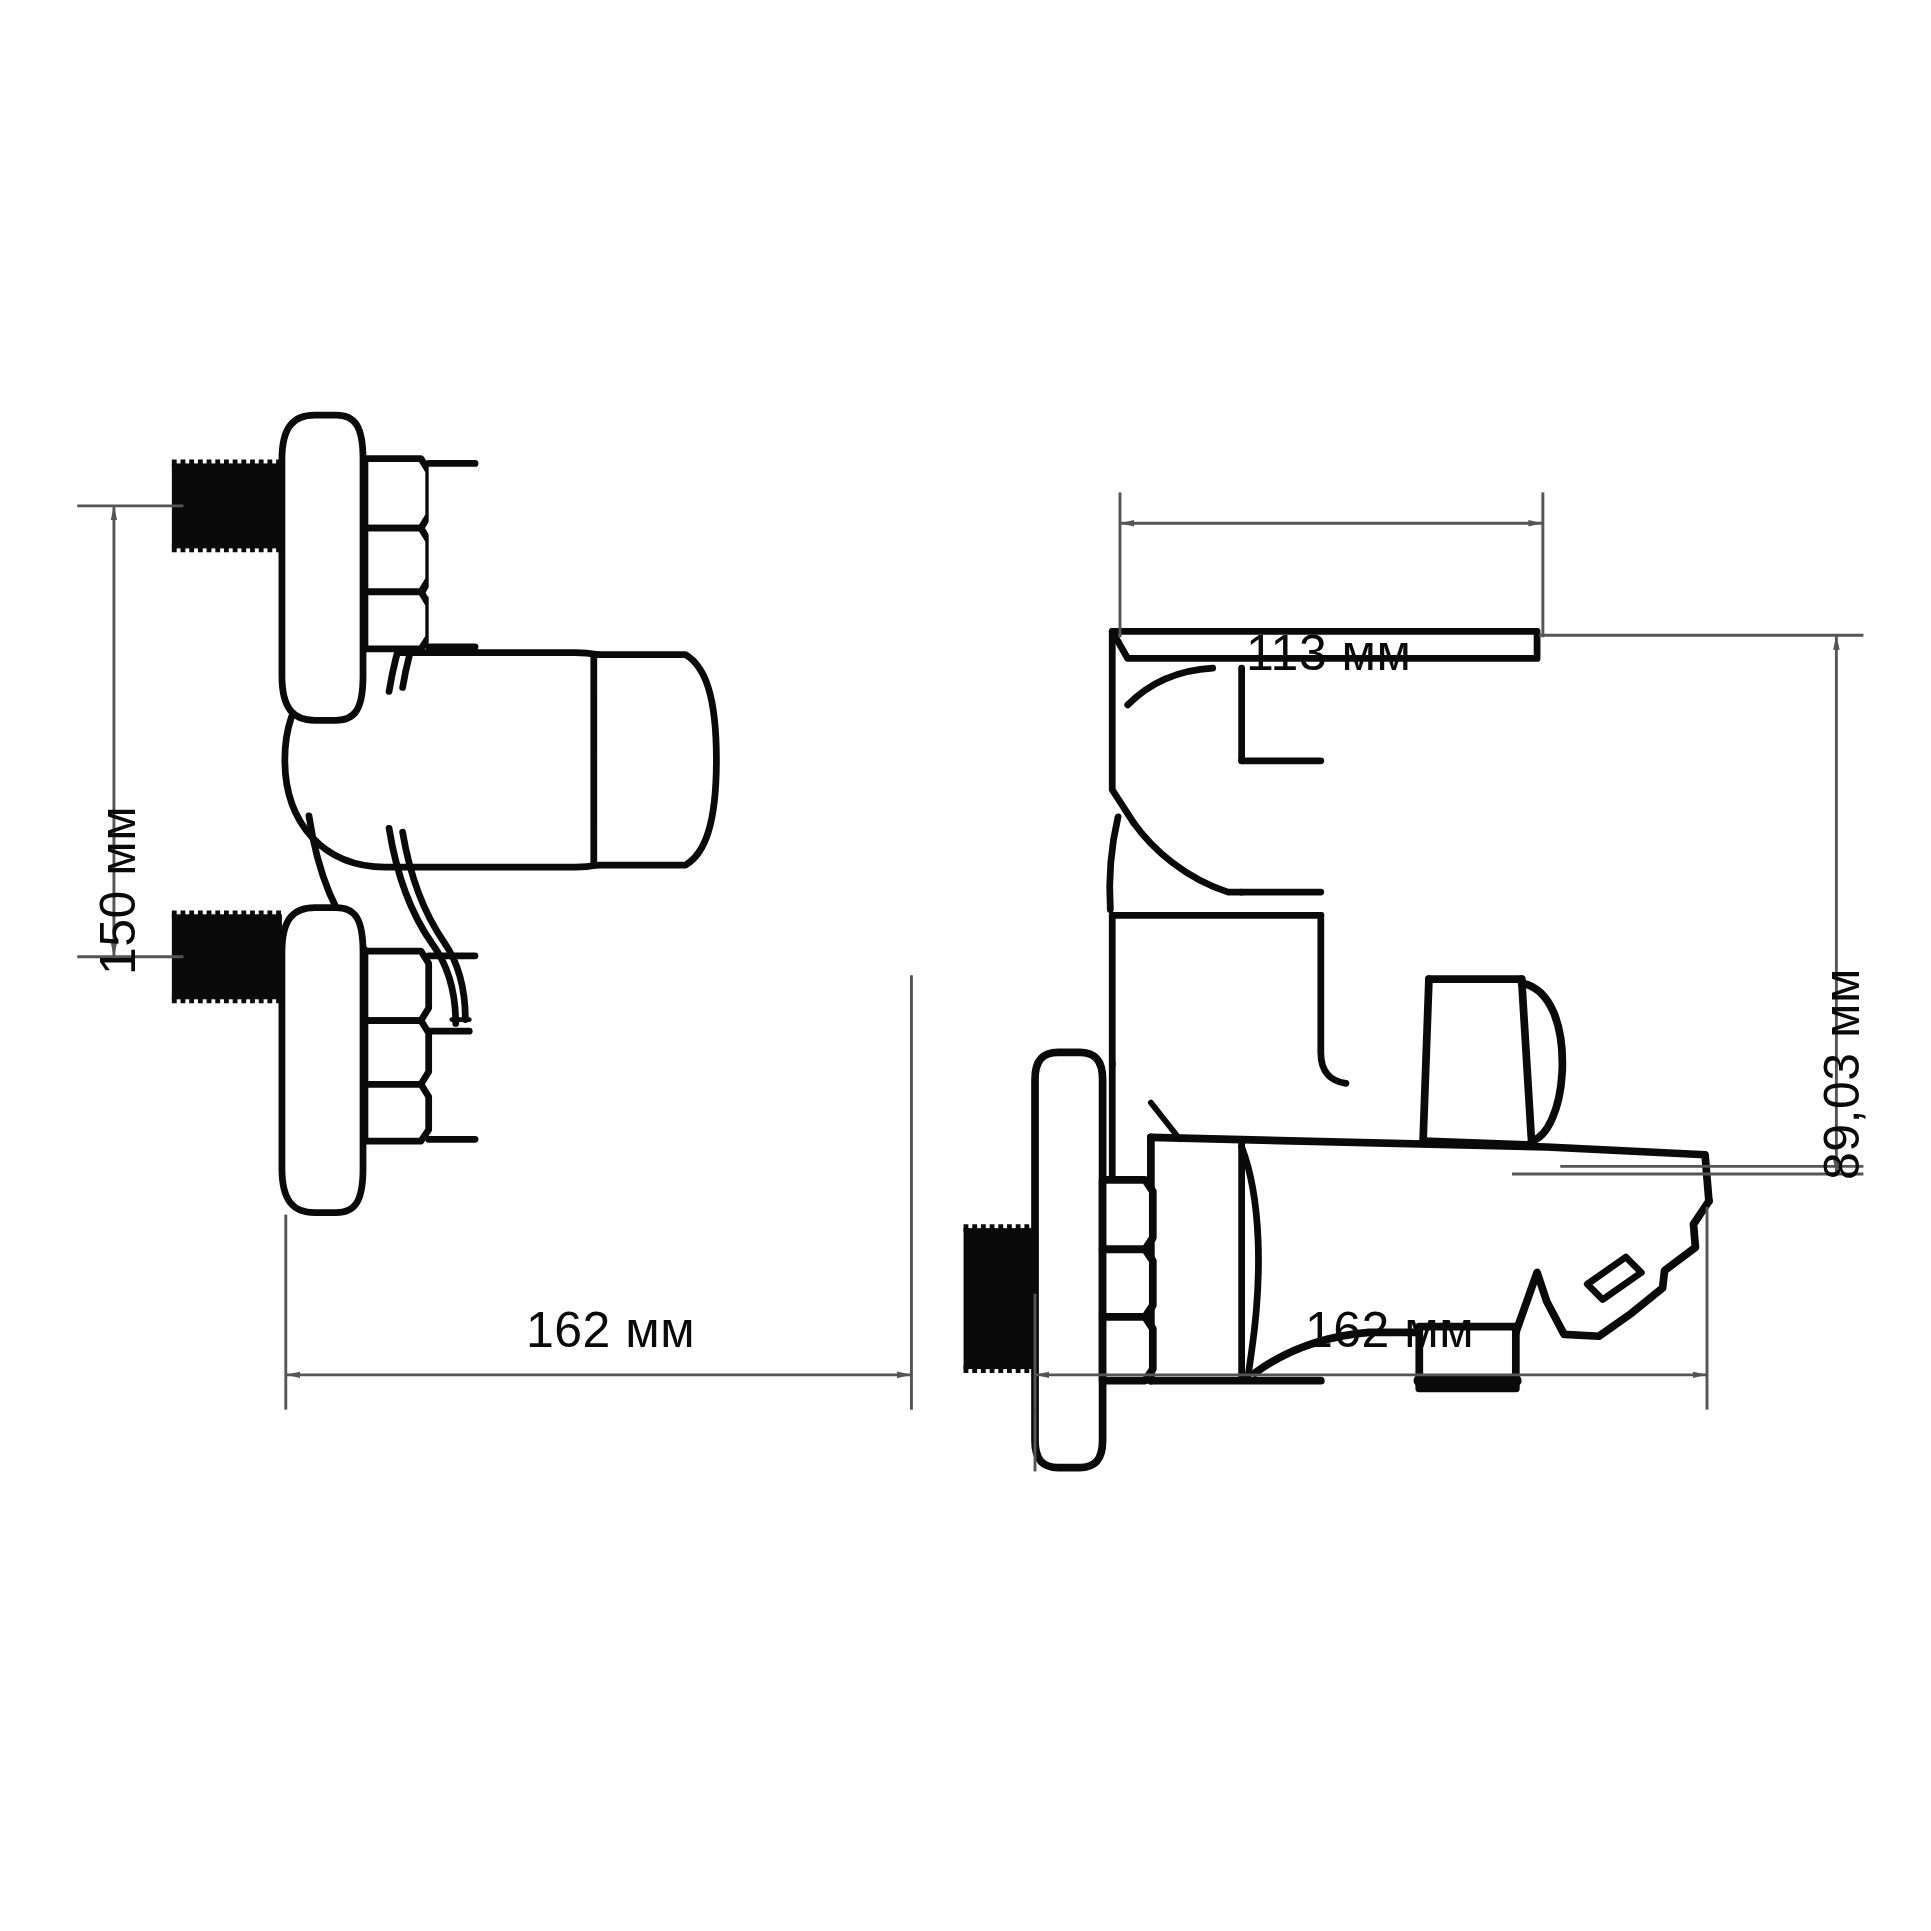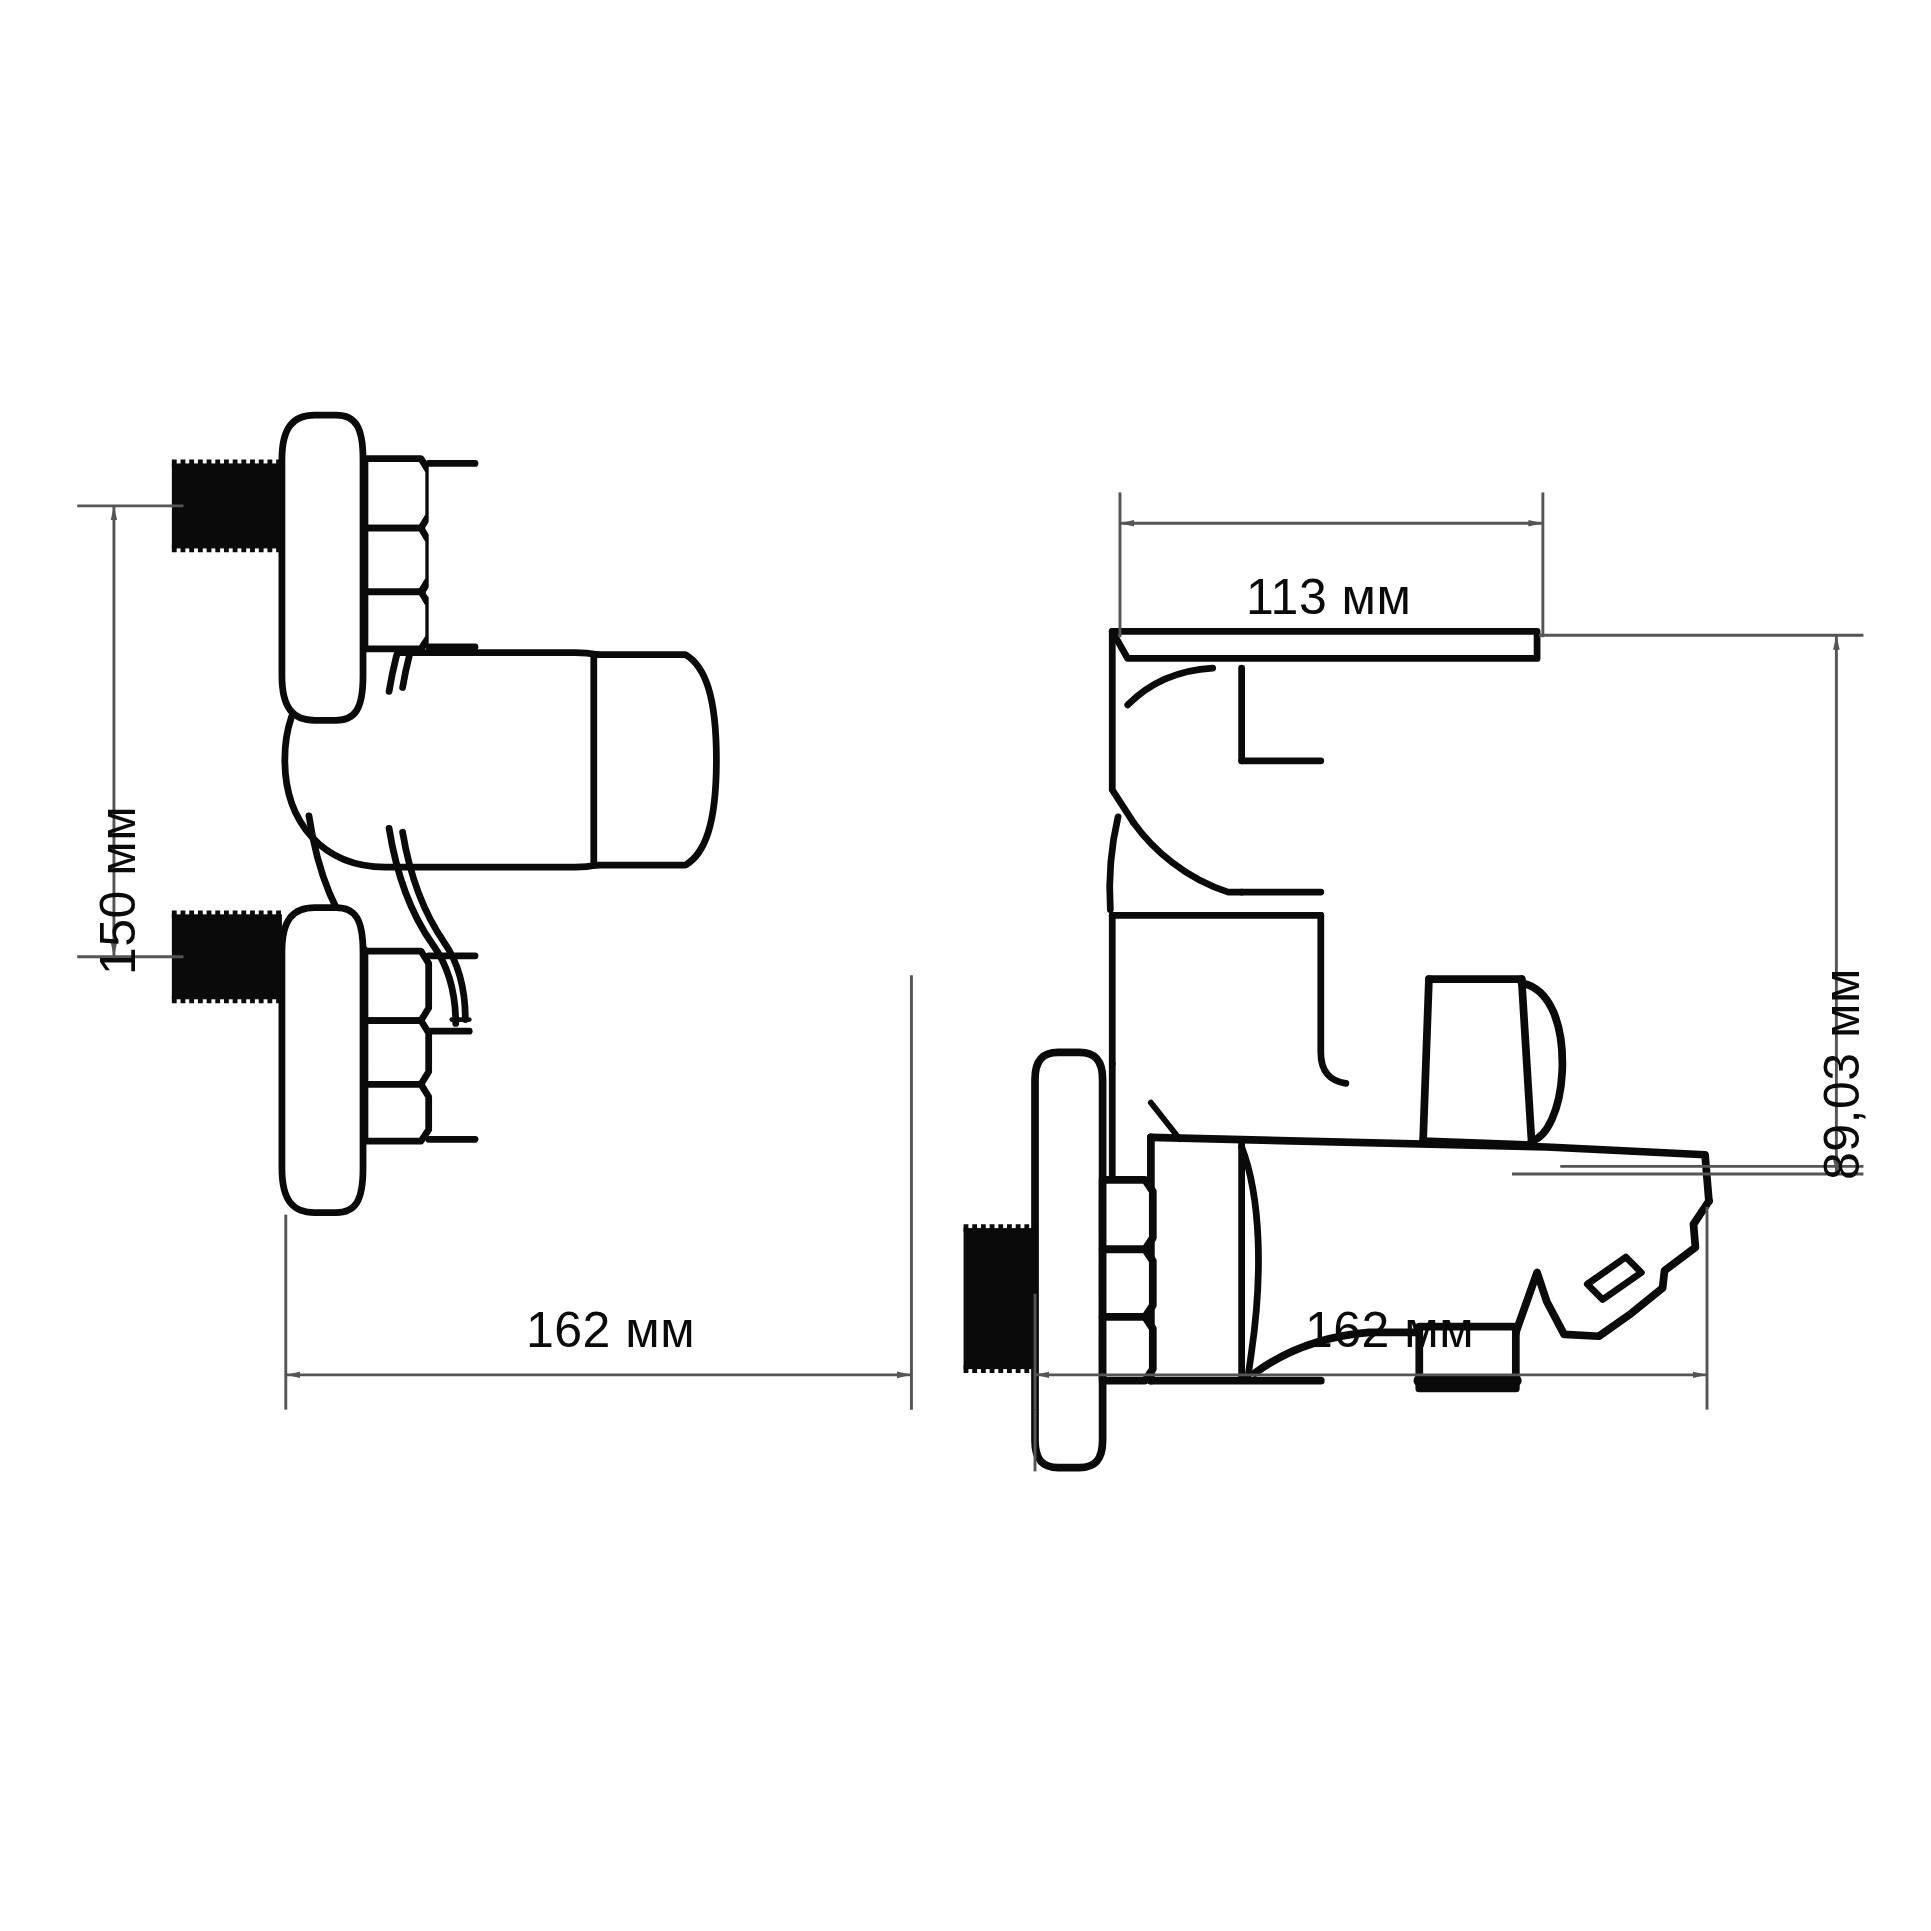--- a/index.html
+++ b/index.html
@@ -330,20 +330,20 @@
         <path d="M 1768,1250 L 1768,1460" fill="none" stroke="#555555" stroke-width="3"></path>
         <line x1="1072" y1="1424" x2="1768" y2="1424" stroke="#555555" stroke-width="3" marker-start="url(#arrL)" marker-end="url(#arrR)"></line>
       </g>
     </g>
   </svg>
 
   <div class="dimtext rot90" style="left:93px; top:975px;">150 мм</div>
 
   <div class="dimtext" style="left:526px; top:1305px;">162 мм</div>
 
-  <div class="dimtext" style="left:1246px; top:572px;">113 мм</div>
+  <div class="dimtext" style="left:1246px; top:628px;">113 мм</div>
 
   <div class="dimtext rot90" style="left:1817px; top:1180px;">89,03 мм</div>
 
   <div class="dimtext" style="left:1305px; top:1305px;">162 мм</div>
 
 </div>
 
 
 </body></html>

